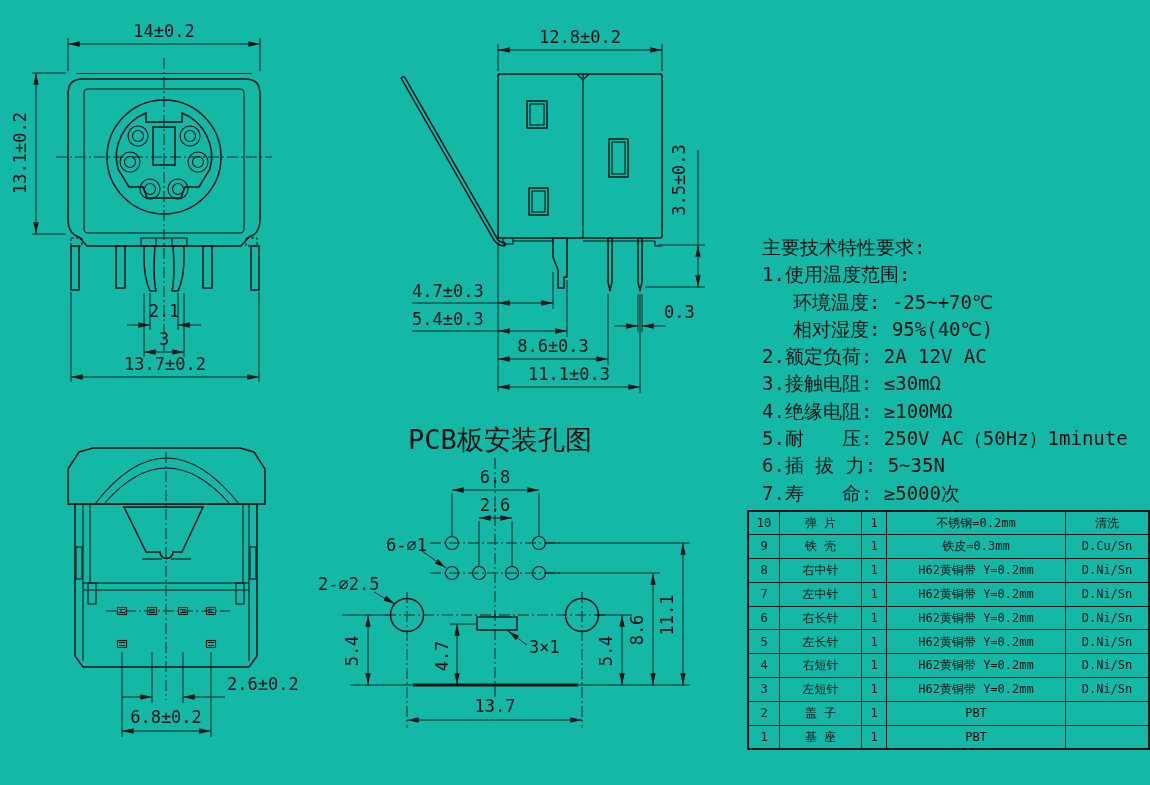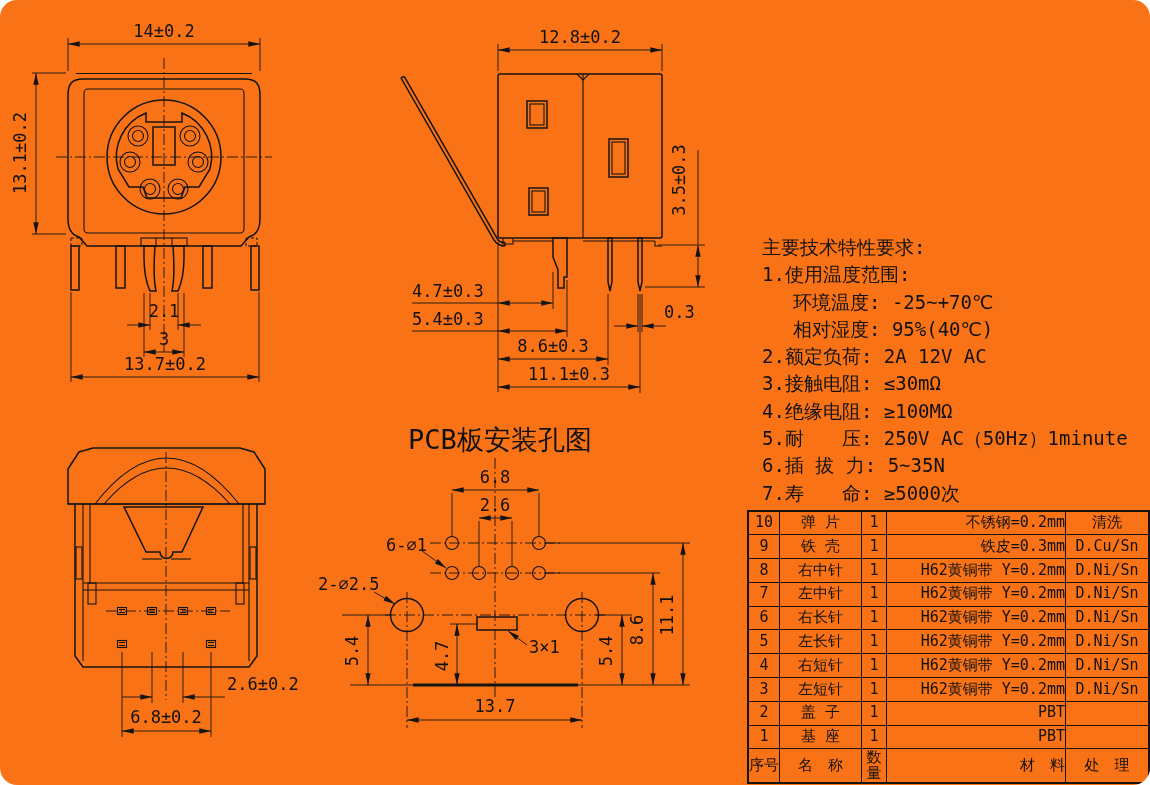--- a/index.html
+++ b/index.html
@@ -1,45 +1,45 @@
 <!DOCTYPE html>
 <html><head>
 <meta charset="utf-8">
 <style>
   html,body{margin:0;padding:0;background:#fff;}
-  #stage{position:relative;width:1150px;height:785px;background:#f97316;overflow:hidden;
-         font-family:"DejaVu Sans Mono","DejaVu Sans",sans-serif;color:#111;border-radius:17px;}
+  #stage{position:relative;width:1150px;height:785px;background:#14b8a6;overflow:hidden;
+         font-family:"DejaVu Sans Mono","DejaVu Sans",sans-serif;color:#111;}
   svg{position:absolute;left:0;top:0;}
   
   .o{fill:none;stroke:#141414;stroke-width:1.5;}
   .o2{fill:none;stroke:#141414;stroke-width:1.1;}
   .t{fill:none;stroke:#141414;stroke-width:0.9;}
   .cl{fill:none;stroke:#141414;stroke-width:0.9;stroke-dasharray:11 3 2 3;}
   .dash{fill:none;stroke:#141414;stroke-width:1;stroke-dasharray:3 2;}
   .dm{fill:none;stroke:#141414;stroke-width:0.9;marker-start:url(#ar);marker-end:url(#ar);}
   .de{fill:none;stroke:#141414;stroke-width:0.9;marker-end:url(#ar);}
   .ds{fill:none;stroke:#141414;stroke-width:0.9;marker-start:url(#ar);}
   .thick{fill:none;stroke:#141414;stroke-width:3;}
   text.dt{font-size:17px;fill:#111;font-family:"DejaVu Sans Mono","DejaVu Sans",sans-serif;}
   text.big{font-size:27px;fill:#111;}
   .mid{text-anchor:middle;}
   
   #specs{position:absolute;left:762px;top:234px;width:392px;font-size:19px;line-height:27.3px;white-space:nowrap;}
   #specs .ind{padding-left:31px;}
   
   #bom{position:absolute;left:747px;top:510px;}
   #bom table{border-collapse:collapse;table-layout:fixed;width:396px;}
-  #bom td,#bom th{border:1.4px solid #141414;padding:0;text-align:center;font-size:15px;
+  #bom td,#bom th{border:1.4px solid #141414;padding:0;text-align:center;font-size:12px;
                   font-weight:normal;overflow:hidden;line-height:1.05;}
   #bom tr{height:23.8px;}
   #bom tr.hdr{height:34px;}
   #bom .c1{width:30px;}
   #bom .c2{width:81px;}
   #bom .c3{width:24px;}
-  #bom .c4{width:178px;text-align:right;}
+  #bom .c4{width:178px;}
   #bom .c5{width:82px;}
   #bom .b{font-weight:normal;}
   #bom table{border:2px solid #141414;}
 </style>
 </head>
 <body>
 
 <div id="stage">
 
 <svg width="1150" height="785" viewBox="0 0 1150 785">
@@ -391,24 +391,17 @@
       <td class="c4">PBT</td>
       <td class="c5"></td>
     </tr>
     <tr>
       <td class="c1">1</td>
       <td class="c2">基 座</td>
       <td class="c3">1</td>
       <td class="c4">PBT</td>
       <td class="c5"></td>
     </tr>
-    <tr class="hdr">
-      <th class="c1">序号</th>
-      <th class="c2">名　称</th>
-      <th class="c3">数量</th>
-      <th class="c4">材　料</th>
-      <th class="c5">处　理</th>
-    </tr>
   </tbody>
       </table>
 </div>
 
 </div>
 
 </body></html>

